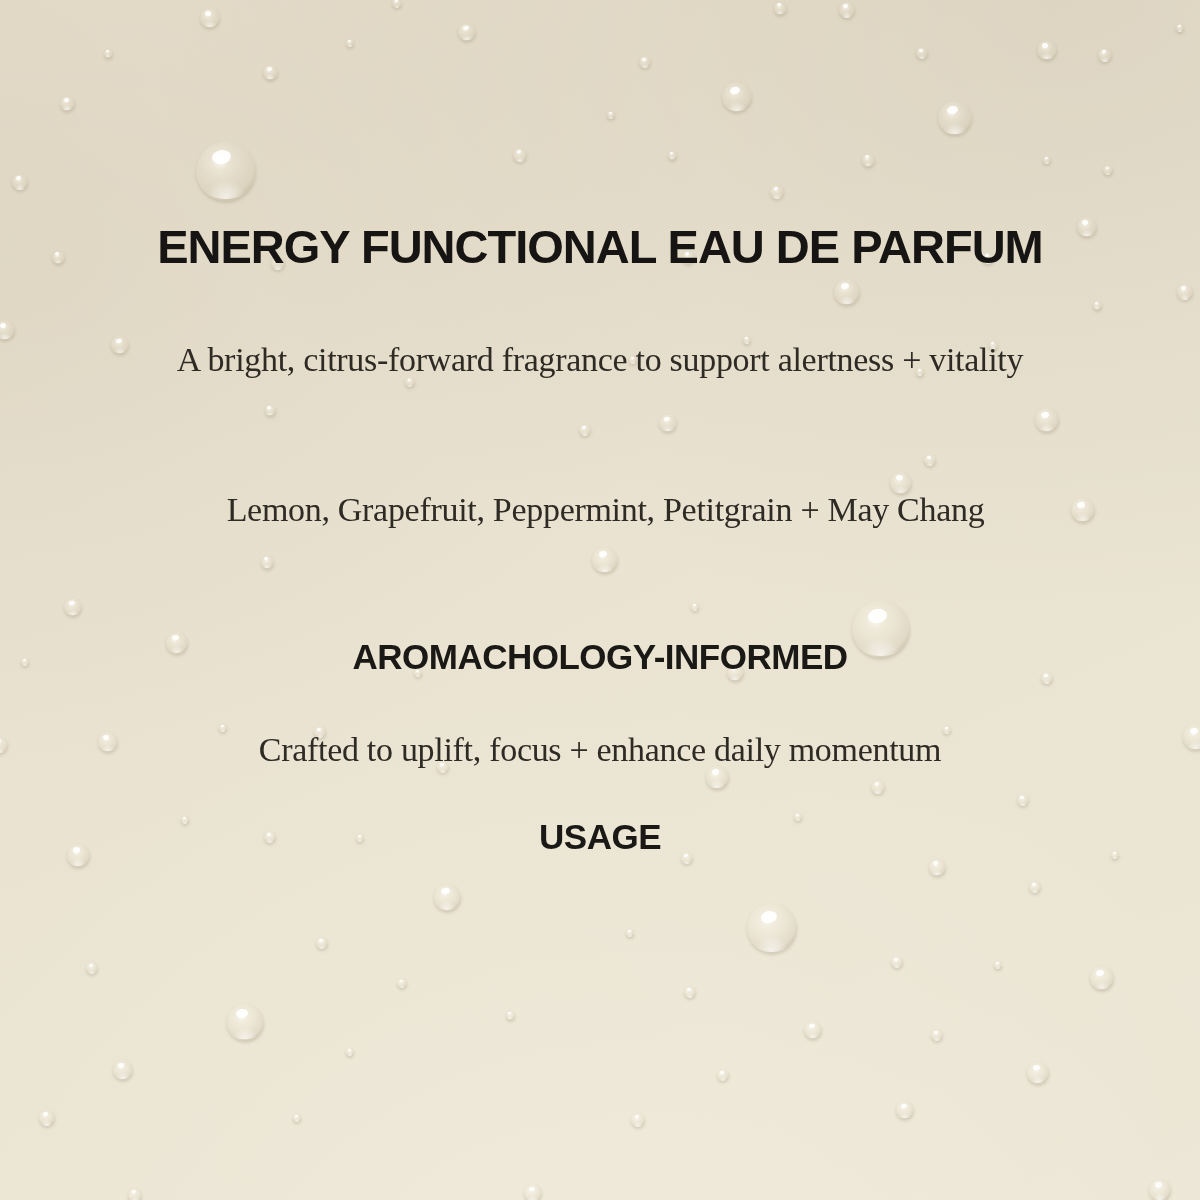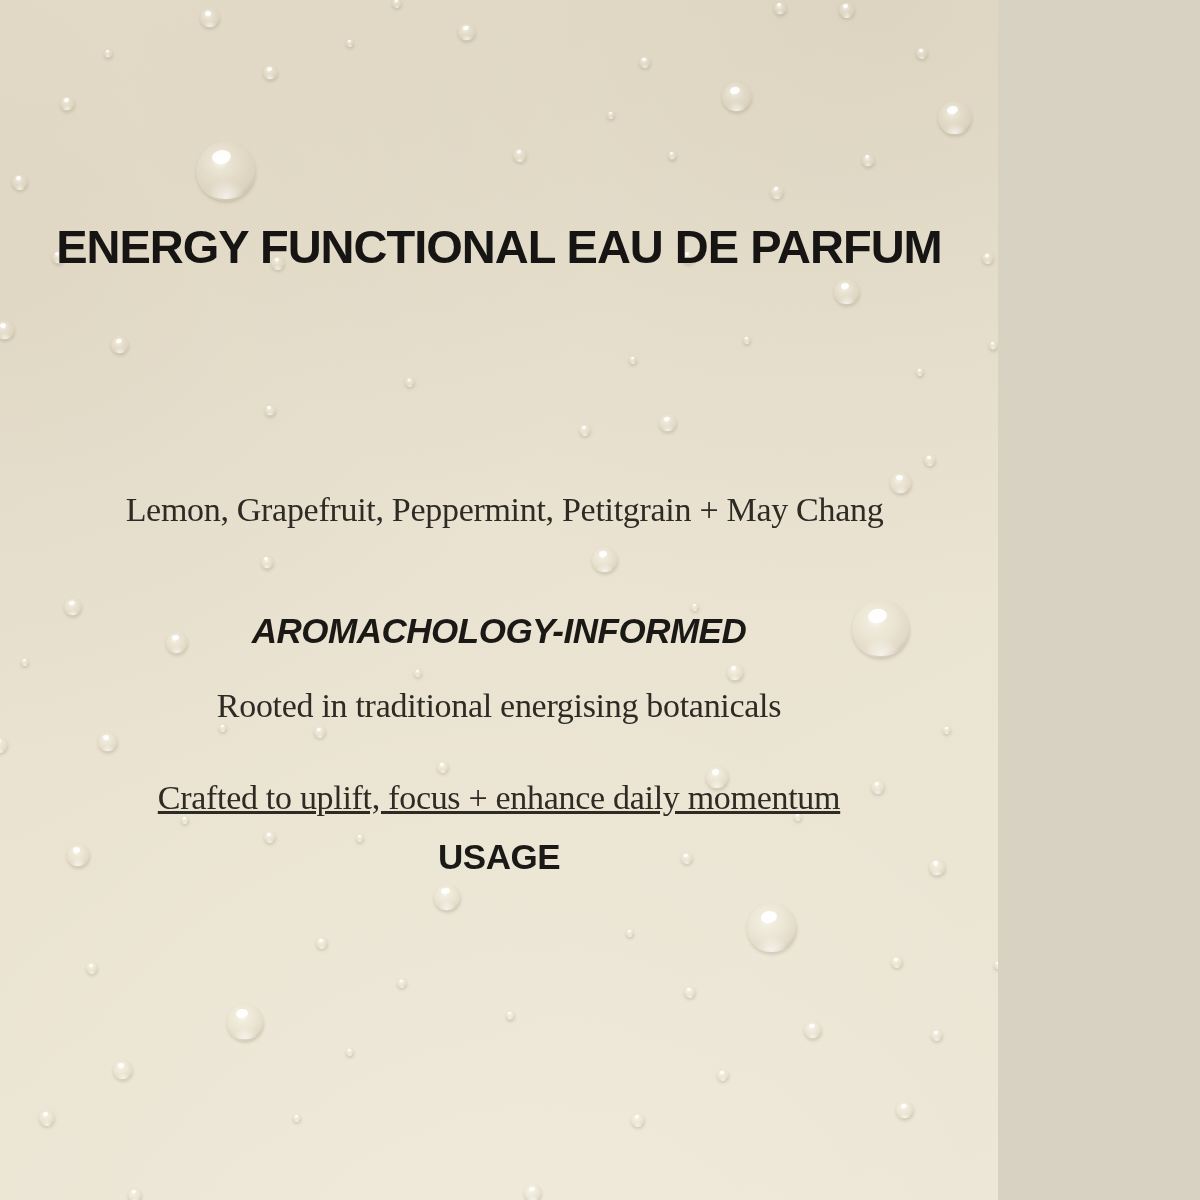--- a/index.html
+++ b/index.html
@@ -2,21 +2,21 @@
 <html><head>
 <meta charset="utf-8">
 <style>
   html, body {
     margin: 0;
     padding: 0;
     background: #d8d2c2;
   }
   .canvas {
     position: relative;
-    width: 998px;
+    width: 1200px;
     height: 1200px;
     overflow: hidden;
     background:
       radial-gradient(140% 95% at 88% 0%, rgba(118,103,76,0.10), rgba(118,103,76,0) 55%),
       radial-gradient(120% 90% at 0% 20%, rgba(118,103,76,0.07), rgba(118,103,76,0) 50%),
       radial-gradient(120% 110% at 50% 115%, rgba(255,252,242,0.25), rgba(255,252,242,0) 55%),
       linear-gradient(155deg, #e6decb 0%, #eae3d1 45%, #ece6d6 100%);
     font-family: "Liberation Sans", sans-serif;
   }
 
@@ -82,24 +82,24 @@
     font-size: 34px;
     line-height: 44px;
     font-weight: 400;
     letter-spacing: -0.3px;
     color: #2e2a24;
   }
   .pos-subtitle { top: 338px; }
   .pos-h1   { top: 436px; }
   .pos-s1l1 { top: 488px; padding-left: 11px; }
   .pos-s1l2 { top: 535px; }
-  .pos-h2   { top: 610px; font-style: italic; }
+  .pos-h2   { top: 636px; }
   .pos-s2l1 { top: 684px; }
-  .pos-s2l2 { top: 776px; text-decoration: underline; }
-  .pos-h3   { top: 836px; }
+  .pos-s2l2 { top: 728px; }
+  .pos-h3   { top: 816px; }
   .pos-s3l1 { top: 886px; }
   .pos-s3l2 { top: 936px; }
 </style>
 </head>
 <body>
 
 <div class="canvas">
   <div class="droplets" id="droplets">
       <div class="drop" style="left: 200px; top: 8px; width: 20px; height: 20px;"></div>
       <div class="drop" style="left: 773.5px; top: 1.5px; width: 13px; height: 13px;"></div>
@@ -200,22 +200,22 @@
       <div class="drop" style="left: 293px; top: 1114px; width: 8px; height: 8px;"></div>
       <div class="drop" style="left: 631px; top: 1113px; width: 14px; height: 14px;"></div>
       <div class="drop" style="left: 128px; top: 1188px; width: 14px; height: 14px;"></div>
       <div class="drop" style="left: 524px; top: 1184px; width: 18px; height: 18px;"></div>
       <div class="drop" style="left: 1149px; top: 1179px; width: 22px; height: 22px;"></div>
     </div>
 
   <div class="text-layer">
     <h1 class="title">ENERGY FUNCTIONAL EAU DE PARFUM</h1>
 
+    <p class="serif pos-subtitle">A bright, citrus-forward fragrance to support alertness + vitality</p>
 
     <p class="serif pos-s1l1">Lemon, Grapefruit, Peppermint, Petitgrain + May Chang</p>
 
     <h2 class="heading pos-h2">AROMACHOLOGY-INFORMED</h2>
-    <p class="serif pos-s2l1">Rooted in traditional energising botanicals</p>
     <p class="serif pos-s2l2">Crafted to uplift, focus + enhance daily momentum</p>
 
     <h2 class="heading pos-h3">USAGE</h2>
   </div>
 </div>
 
 </body></html>

